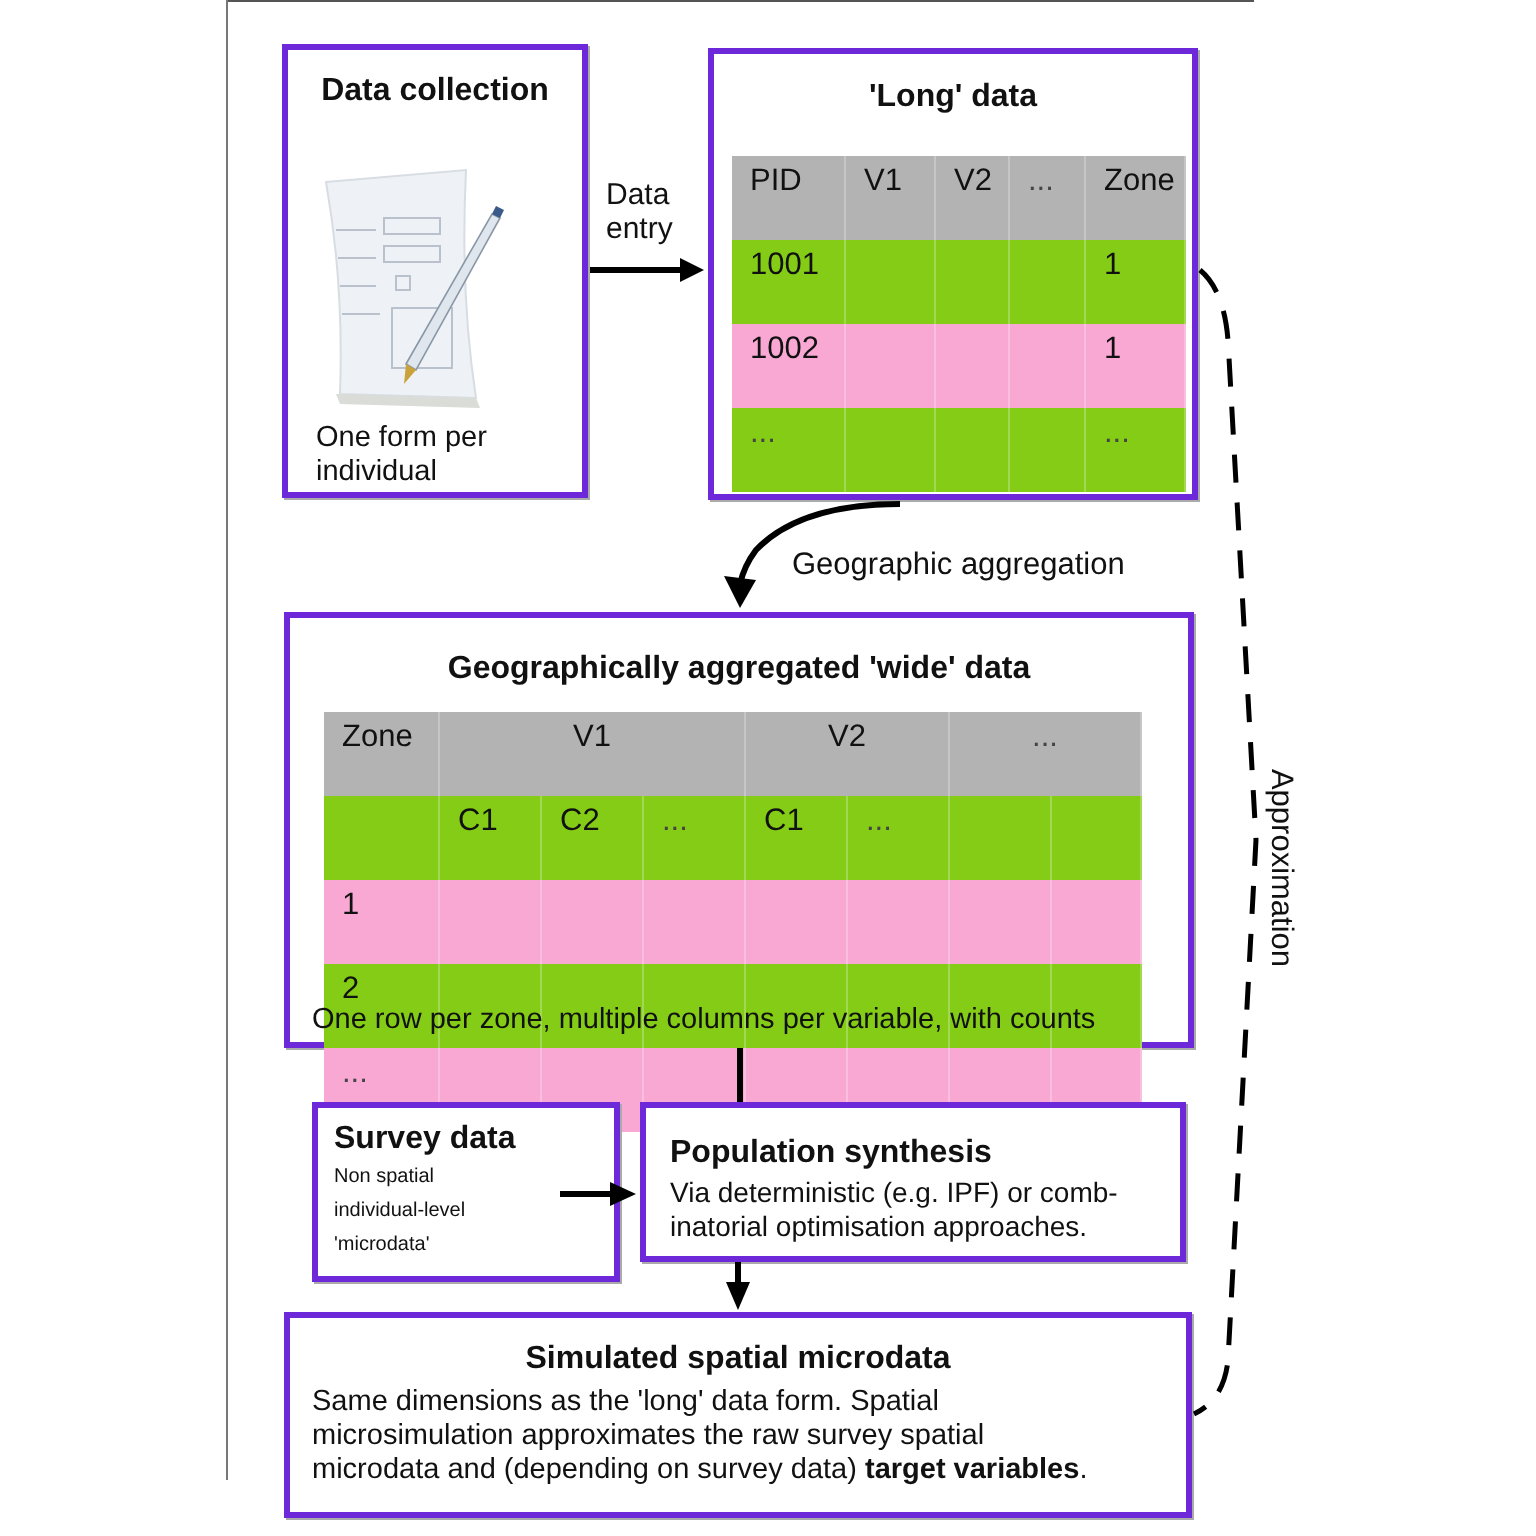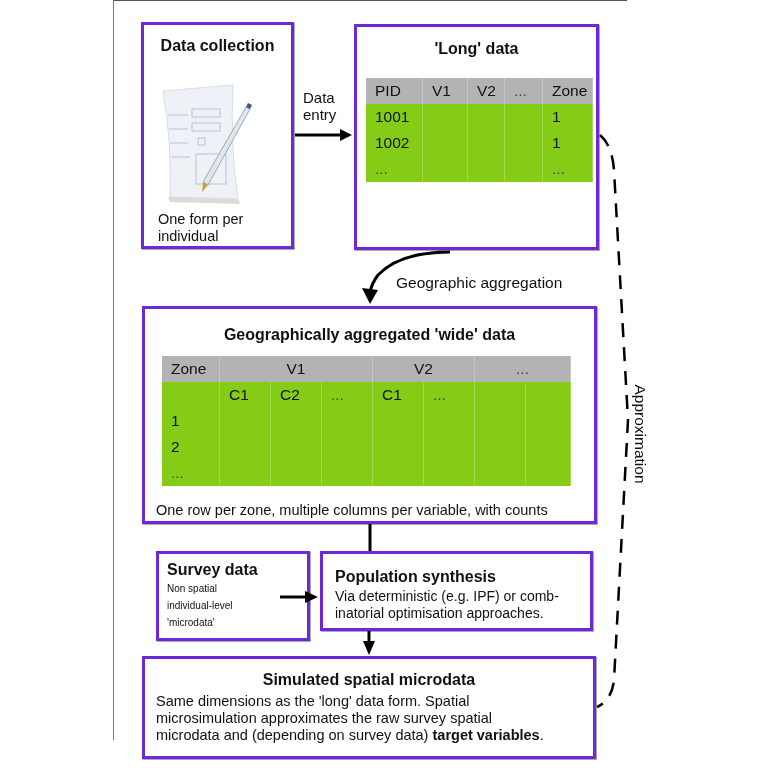--- a/index.html
+++ b/index.html
@@ -5,24 +5,24 @@
   html, body { margin:0; padding:0; background:#ffffff; }
   body { width:768px; height:768px; position:relative; overflow:hidden;
          font-family:"Liberation Sans", sans-serif; color:#111; }
   .frame-left { position:absolute; left:113px; top:0; width:1px; height:740px; background:#777; }
   .frame-top { position:absolute; left:113px; top:0; width:514px; height:1px; background:#555; }
   .box { position:absolute; background:#fff; border:3px solid #6d28d9; box-sizing:border-box;
          box-shadow:1px 1px 0 #aaa; }
   .title { font-weight:bold; font-size:16px; text-align:center; }
   .txt { font-size:14.5px; line-height:17px; }
   table.grid { border-collapse:collapse; font-size:15.5px; position:absolute; }
-  table.grid td { padding:0 0 0 9px; height:26px; border-right:1px solid rgba(255,255,255,0.25); }
+  table.grid td { padding:0 0 16px 9px; height:26px; border-right:1px solid rgba(255,255,255,0.25); }
   .r-dark { background:#b3b3b3; }
   .r-mid { background:#84cc16; }
-  .r-light { background:#84cc16; }
+  .r-light { background:#f9a8d4; }
   .dots { color:#444; }
   svg.overlay { position:absolute; left:0; top:0; }
 </style>
 </head>
 <body>
 
 <div class="frame-top"></div>
 <div class="frame-left"></div>
 
 <div class="box" style="left:141px; top:22px; width:153px; height:227px;">

